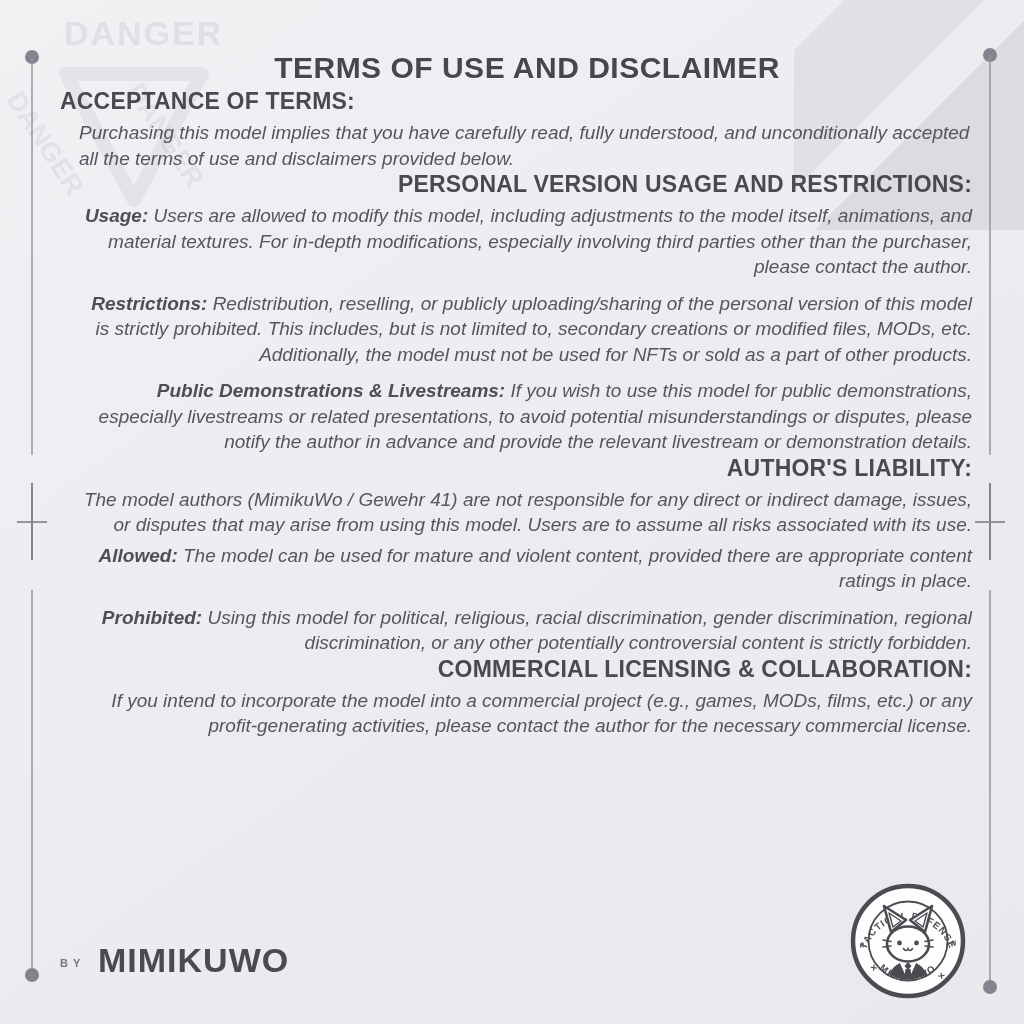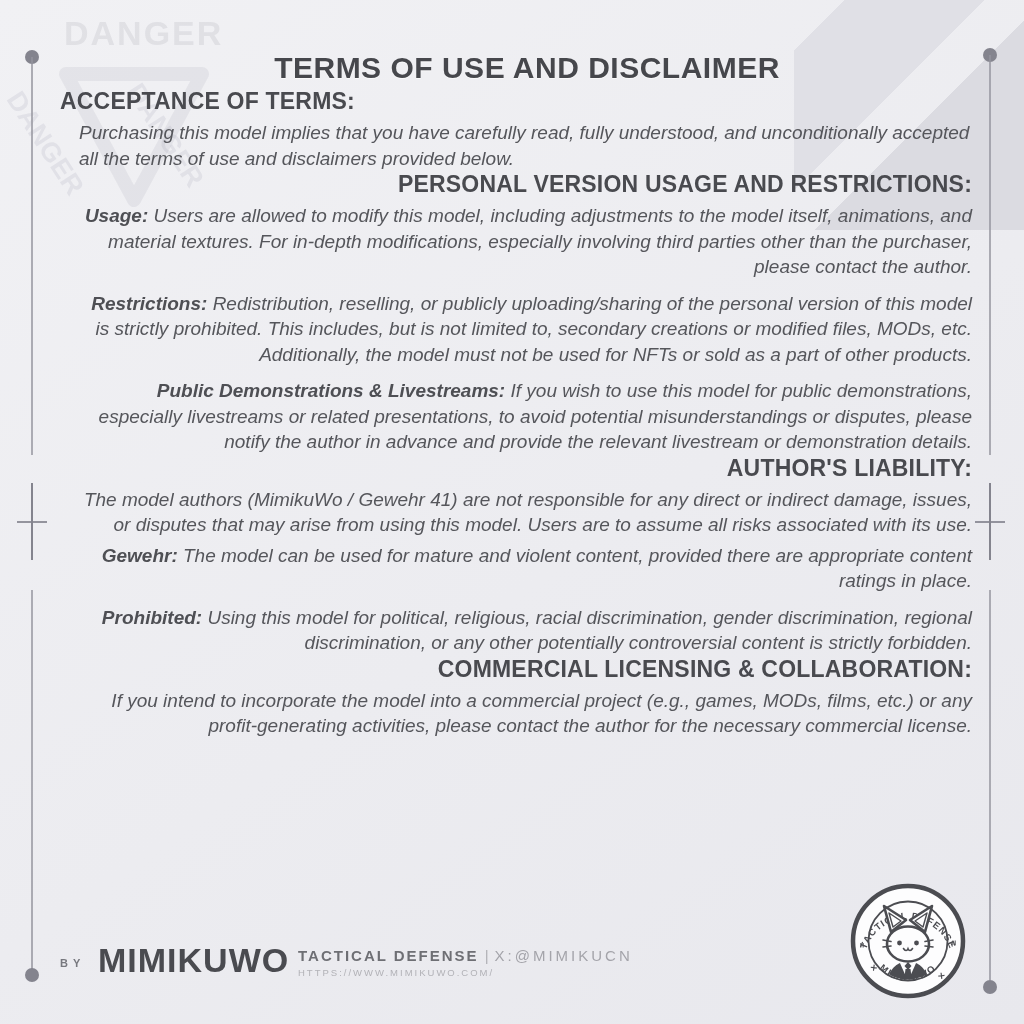--- a/index.html
+++ b/index.html
@@ -97,39 +97,33 @@
       <p><b class="lead">Restrictions:</b> <span>Redistribution, reselling, or publicly uploading/sharing of the personal version of this model is strictly prohibited. This includes, but is not limited to, secondary creations or modified files, MODs, etc. Additionally, the model must not be used for NFTs or sold as a part of other products.</span></p>
       <p><b class="lead">Public Demonstrations &amp; Livestreams:</b> <span>If you wish to use this model for public demonstrations, especially livestreams or related presentations, to avoid potential misunderstandings or disputes, please notify the author in advance and provide the relevant livestream or demonstration details.</span></p>
     </section>
 
     <section class="sec">
       <h2>AUTHOR'S LIABILITY:</h2>
       <p><span>The model authors (MimikuWo / Gewehr 41) are not responsible for any direct or indirect damage, issues, or disputes that may arise from using this model. Users are to assume all risks associated with its use.</span></p>
     </section>
 
     <section class="sec">
-      <p><b class="lead">Gewehr:</b> <span>The model can be used for mature and violent content, provided there are appropriate content ratings in place.</span></p>
+      <p><b class="lead">Allowed:</b> <span>The model can be used for mature and violent content, provided there are appropriate content ratings in place.</span></p>
       <p><b class="lead">Prohibited:</b> <span>Using this model for political, religious, racial discrimination, gender discrimination, regional discrimination, or any other potentially controversial content is strictly forbidden.</span></p>
     </section>
 
     <section class="sec">
       <h2>COMMERCIAL LICENSING &amp; COLLABORATION:</h2>
       <p><span>If you intend to incorporate the model into a commercial project (e.g., games, MODs, films, etc.) or any profit-generating activities, please contact the author for the necessary commercial license.</span></p>
     </section>
 
   </main>
 
   <div class="by">BY</div>
   <div class="brand">MIMIKUWO</div>
-  <div class="finfo">
-    <div class="row1">
-      <span class="studio">TACTICAL DEFENSE</span><span class="fsep">|</span><span class="handle">X:@MIMIKUCN</span>
-    </div>
-    <div class="furl">HTTPS://WWW.MIMIKUWO.COM/</div>
-  </div>
 
   <svg class="badge" viewBox="0 0 118 118">
     <circle cx="59" cy="59" r="55" fill="#fdfdfe" stroke="#4b4c51" stroke-width="4.5"></circle>
     <circle cx="59" cy="59" r="39.5" fill="none" stroke="#4b4c51" stroke-width="1.8"></circle>
     <path id="arcT" d="M 17,68 A 44,44 0 0 1 101,68" fill="none"></path>
     <path id="arcB" d="M 22,74 A 40,40 0 0 0 96,74" fill="none"></path>
     <text font-size="9.5" font-weight="bold" fill="#4b4c51" letter-spacing="1" font-family="Liberation Sans, sans-serif">
       <textPath href="#arcT" startOffset="50%" text-anchor="middle">TACTICAL DEFENSE</textPath>
     </text>
     <text font-size="9.5" font-weight="bold" fill="#4b4c51" letter-spacing="1.6" font-family="Liberation Sans, sans-serif">

